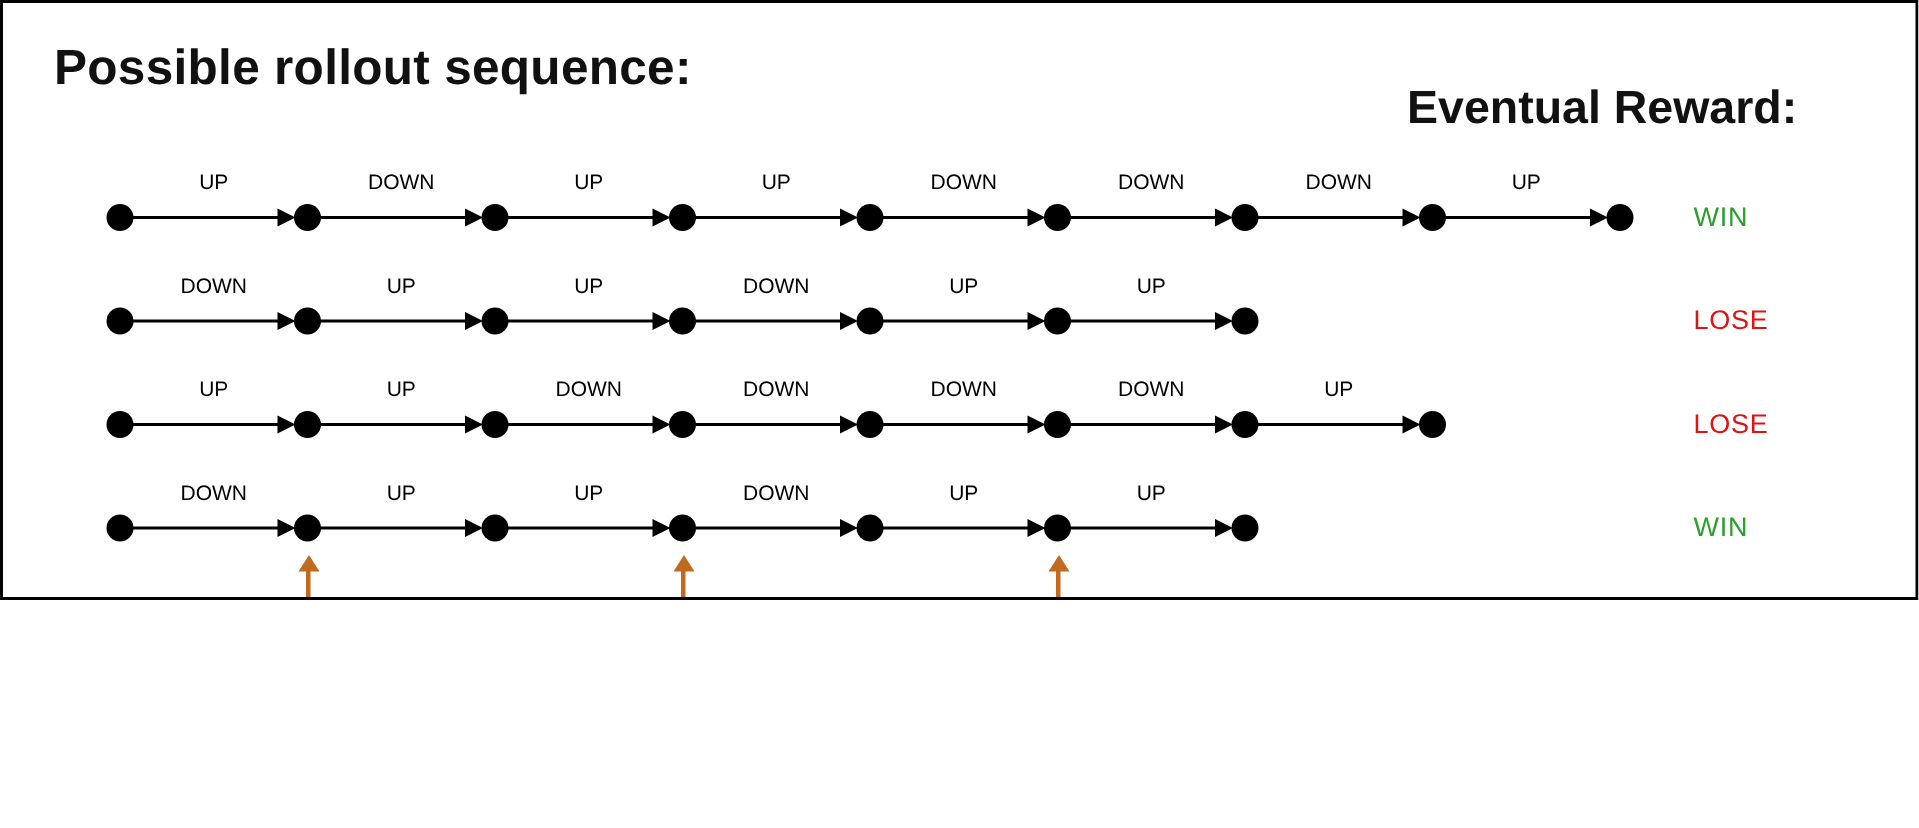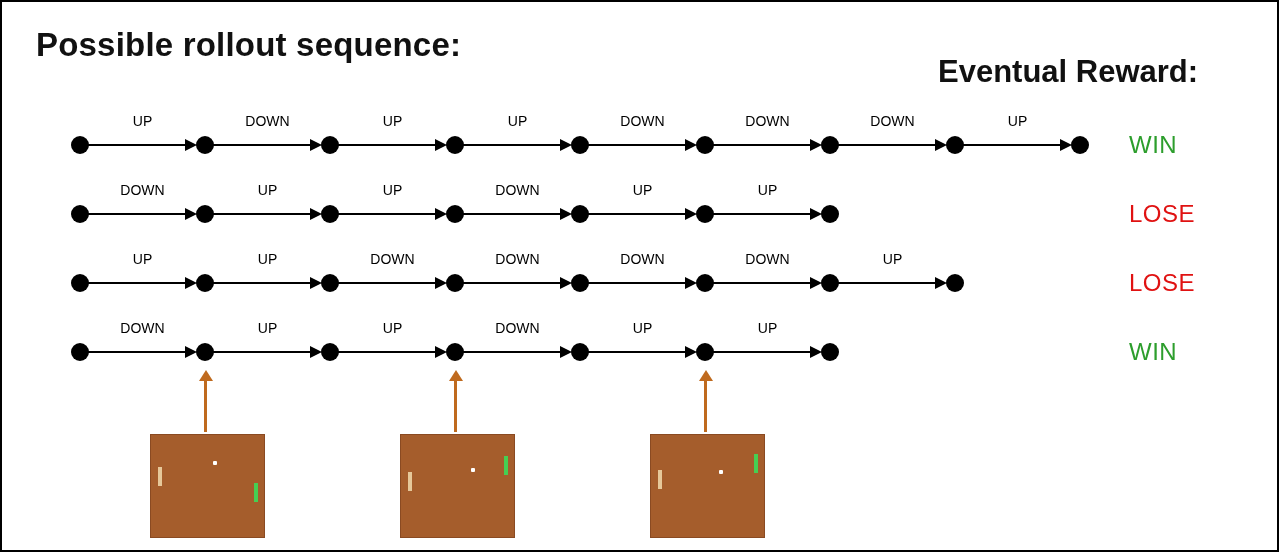--- a/index.html
+++ b/index.html
@@ -1,17 +1,17 @@
 <!DOCTYPE html>
 <html><head>
 <meta charset="utf-8">
 <style>
   html,body { margin:0; padding:0; background:#ffffff; font-family:"Liberation Sans", sans-serif; }
   .canvas {
-    position:relative; width:1279px; height:552px; box-sizing:border-box;
+    position:relative; width:1279px; height:400px; box-sizing:border-box;
     border:2px solid #000; background:#fff; overflow:hidden;
   }
   .title {
     position:absolute; left:34px; top:24px; margin:0;
     font-size:33px; font-weight:700; color:#111; letter-spacing:0.2px;
   }
   .reward-header {
     position:absolute; left:930px; top:46px; margin:6px;
     font-size:31px; font-weight:700; color:#111;
   }
@@ -25,21 +25,21 @@
   }
   .line { position:absolute; left:-4px; right:4px; bottom:8px; height:2px; background:#000; }
   .head {
     position:absolute; right:-1px; bottom:3px; width:0; height:0;
     border-top:6px solid transparent; border-bottom:6px solid transparent;
     border-left:12px solid #000;
   }
   
   .reward {
     position:absolute; left:1127px; transform:translateY(-50%);
-    font-size:24px; letter-spacing:0.5px;
+    font-size:18px; letter-spacing:0.5px;
   }
   
   .pointer { position:absolute; top:368px; width:14px; height:62px; }
   .phead {
     position:absolute; top:0; left:0; width:0; height:0;
     border-left:7px solid transparent; border-right:7px solid transparent;
     border-bottom:11px solid #bf6a1e;
   }
   .pstem { position:absolute; top:10px; left:5px; width:3px; bottom:0; background:#bf6a1e; }
   

